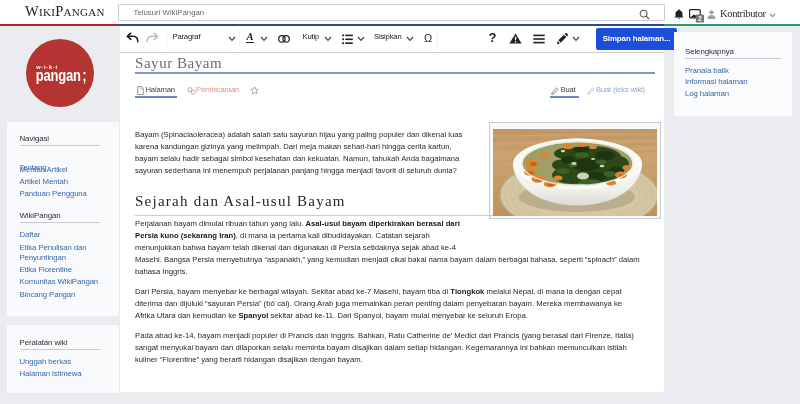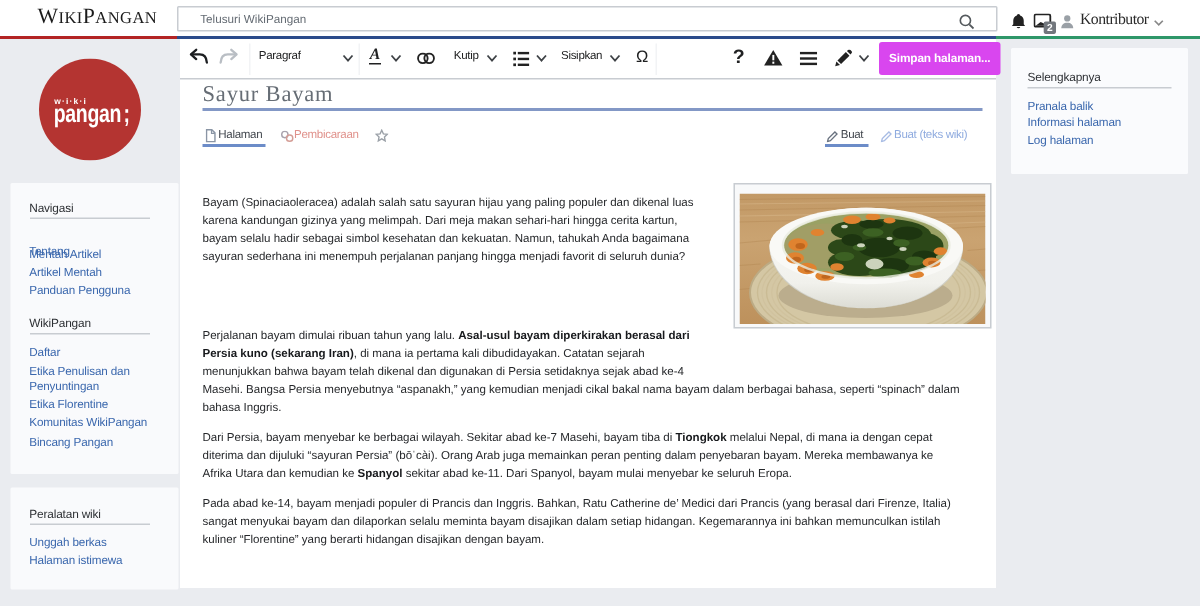--- a/index.html
+++ b/index.html
@@ -22,21 +22,21 @@
   
   .sbox { left:7px; width:112px; background:#f9fafc; border-radius:1px; }
   .sheading { font-size:7.9px; color:#2c2f33; letter-spacing:-0.1px; border-bottom:1px solid #c8ccd1; padding-bottom:2px; }
   .slink { font-size:7.8px; color:#3a67ad; letter-spacing:-0.1px; line-height:10px; }
 
   
   #main { left:120px; top:26px; width:544px; height:366px; background:#fff; }
   #toolbar { left:0; top:0; width:544px; height:26.5px; background:#fff; border-bottom:1px solid #c8ccd1; }
   .ticon { position:absolute; }
   .ttext { position:absolute; font-size:7.7px; color:#202122; letter-spacing:-0.2px; top:6px; }
-  #savebtn { left:466px; top:1.5px; width:81px; height:22px; background:#d946ef; border-radius:2px; color:#fff; font-weight:bold; font-size:7.9px; text-align:center; line-height:22px; letter-spacing:-0.1px; }
+  #savebtn { left:476px; top:1.5px; width:81px; height:22px; background:#1d4ed8; border-radius:2px; color:#fff; font-weight:bold; font-size:7.9px; text-align:center; line-height:22px; letter-spacing:-0.1px; }
 
   #title { left:15px; top:27.7px; font-family:"Liberation Serif",serif; font-size:15px; line-height:18px; color:#666d75; width:520px; border-bottom:2px solid #8398c6; letter-spacing:0.55px; }
 
   .tabtxt { position:absolute; font-size:7.7px; letter-spacing:-0.2px; }
 
   #thumb { left:369px; top:96px; width:172px; background:#f8f9fa; border:1px solid #c8ccd1; padding:5.5px 3px 2.5px 3px; }
   #thumbcap { font-size:7.5px; line-height:11.3px; color:#26282b; letter-spacing:-0.45px; padding:0 1px 0 0.5px; }
 
   .para { left:15px; }
   .para b { color:#17191c; }
@@ -308,20 +308,21 @@
         <ellipse cx="109" cy="37" rx="2.4" ry="1.3"></ellipse>
         <ellipse cx="70" cy="22" rx="2.2" ry="1.2"></ellipse>
         <ellipse cx="100" cy="30" rx="2" ry="1.1"></ellipse>
       </g>
       <ellipse cx="84.5" cy="34.5" rx="55.5" ry="21.8" fill="none" stroke="#e9ebdf" stroke-width="1.6" opacity="0.8"></ellipse>
     </svg>
   </div>
 
   <div class="abs para txt" style="top:102.6px">Bayam (Spinaciaoleracea) adalah salah satu sayuran hijau yang paling populer dan dikenal luas<br>karena kandungan gizinya yang melimpah. Dari meja makan sehari-hari hingga cerita kartun,<br>bayam selalu hadir sebagai simbol kesehatan dan kekuatan. Namun, tahukah Anda bagaimana<br>sayuran sederhana ini menempuh perjalanan panjang hingga menjadi favorit di seluruh dunia?</div>
 
+  <div id="h2" class="abs">Sejarah dan Asal-usul Bayam</div>
 
   <div class="abs para txt" style="top:192px">Perjalanan bayam dimulai ribuan tahun yang lalu. <b>Asal-usul bayam diperkirakan berasal dari</b><br><b>Persia kuno (sekarang Iran)</b>, di mana ia pertama kali dibudidayakan. Catatan sejarah<br>menunjukkan bahwa bayam telah dikenal dan digunakan di Persia setidaknya sejak abad ke-4<br>Masehi. Bangsa Persia menyebutnya “aspanakh,” yang kemudian menjadi cikal bakal nama bayam dalam berbagai bahasa, seperti “spinach” dalam<br>bahasa Inggris.</div>
 
   <div class="abs para txt" style="top:260.3px">Dari Persia, bayam menyebar ke berbagai wilayah. Sekitar abad ke-7 Masehi, bayam tiba di <b>Tiongkok</b> melalui Nepal, di mana ia dengan cepat<br>diterima dan dijuluki “sayuran Persia” (bōˈcài). Orang Arab juga memainkan peran penting dalam penyebaran bayam. Mereka membawanya ke<br>Afrika Utara dan kemudian ke <b>Spanyol</b> sekitar abad ke-11. Dari Spanyol, bayam mulai menyebar ke seluruh Eropa.</div>
 
   <div class="abs para txt" style="top:303.6px">Pada abad ke-14, bayam menjadi populer di Prancis dan Inggris. Bahkan, Ratu Catherine de’ Medici dari Prancis (yang berasal dari Firenze, Italia)<br>sangat menyukai bayam dan dilaporkan selalu meminta bayam disajikan dalam setiap hidangan. Kegemarannya ini bahkan memunculkan istilah<br>kuliner “Florentine” yang berarti hidangan disajikan dengan bayam.</div>
 </div>
 
 <div id="rightbox" class="abs">
   <div id="rheading" class="abs">Selengkapnya</div>

